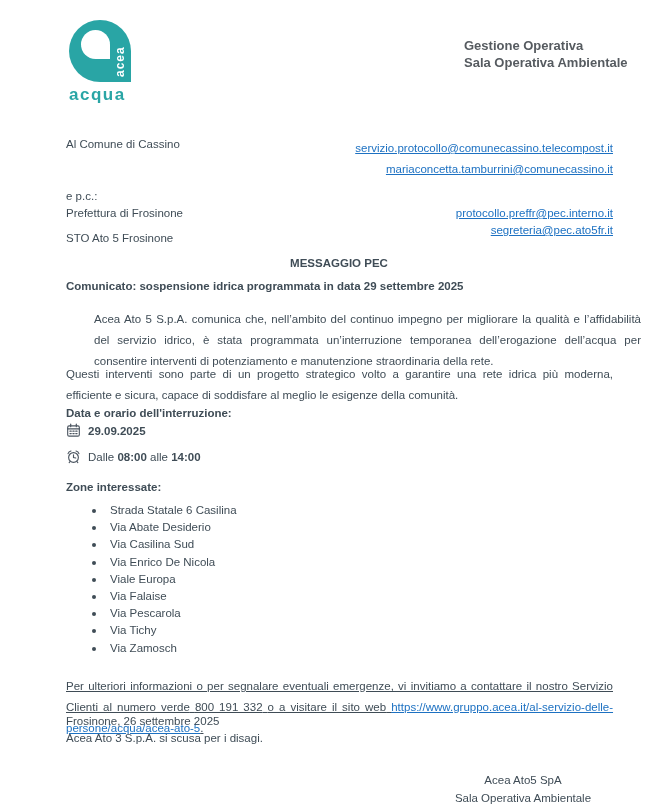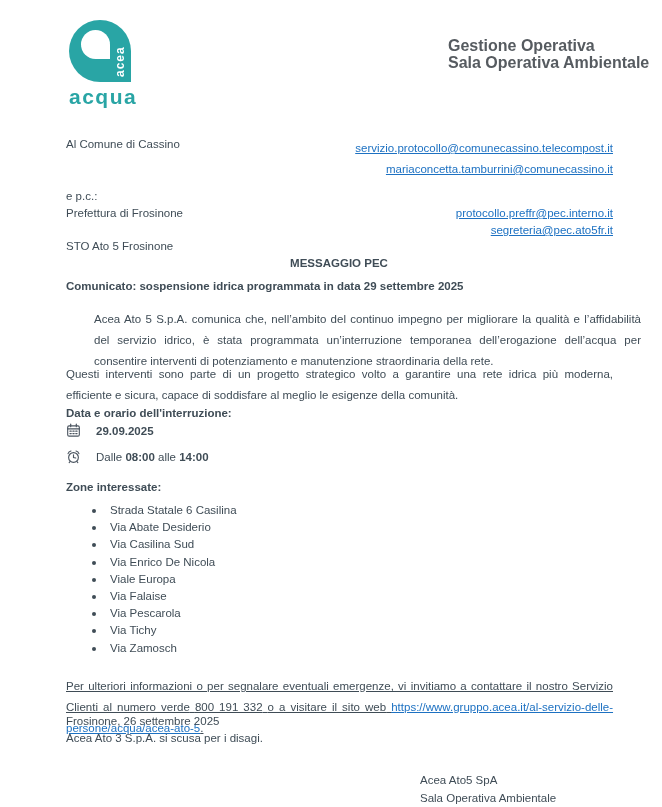--- a/index.html
+++ b/index.html
@@ -38,60 +38,60 @@
     transform:rotate(180deg);
     color:#ffffff;
     font-size:12px;
     font-weight:bold;
     letter-spacing:1px;
     line-height:1;
   }
   .wordmark {
     margin-top:3px;
     color:#29a5a5;
-    font-size:21px;
+    font-size:17px;
     font-weight:bold;
     letter-spacing:1.5px;
   }
 
   
   .hdr-right {
-    left:448px; top:37px;
+    left:464px; top:37px;
     font-weight:bold;
     color:#565b60;
     line-height:17px;
-    font-size:16px;
+    font-size:13px;
   }
 
   
   .to-label { left:66px; top:138px; }
   .to-emails { right:49px; top:138px; text-align:right; line-height:21px;margin-left:48px; }
   a.lnk {
     color:#1d71c2;
     text-decoration:underline;
     cursor:pointer;
   }
   .cc-label { left:66px; top:190px; }
   .cc-row1-name { left:66px; top:207px; }
   .cc-row1-mail { right:49px; top:207px; }
-  .cc-row2-name { left:66px; top:240px; }
+  .cc-row2-name { left:66px; top:232px; }
   .cc-row2-mail { right:49px; top:224px; }
 
   
   .title {
     left:66px; top:257px; width:546px;
     text-align:center; font-weight:bold;
   }
   .subject { left:66px; top:280px; width:546px; font-weight:bold; }
   .para { left:66px; width:547px; text-align:justify; line-height:21px; }
   .p1 { top:309px;margin-left:28px; }
   .p2 { top:364px; }
   .sec-head { left:66px; font-weight:bold; }
   .h-int { top:407px; }
-  .row-ic { left:66px; display:flex; align-items:center; gap:15px;text-align:right; }
+  .row-ic { left:66px; display:flex; align-items:center; gap:7px;text-align:right; }
   .r-date { top:423px; }
   .r-time { top:449px; }
   .bold { font-weight:bold; }
   .h-zone { top:481px; }
 
   .zones { left:66px; top:502px; list-style:none; }
   .zones li {
     position:relative;
     padding-left:44px;
     line-height:17.2px;
@@ -102,22 +102,22 @@
     left:26px; top:7px;
     width:4px; height:4px;
     border-radius:50%;
     background:#3f4c56;
   }
 
   .p-info { top:676px;text-decoration:underline; }
   .apology { left:66px; top:732px; }
   .dateline { left:66px; top:715px; }
   .signature {
-    left:420px; top:771px; width:230px;
-    text-align:left; line-height:18px;
+    left:408px; top:771px; width:230px;
+    text-align:center; line-height:18px;
   }
 
   .icon { flex:0 0 auto; display:block; }
 </style>
 </head>
 <body>
 
 <div class="page">
 
   <div class="abs logo">

